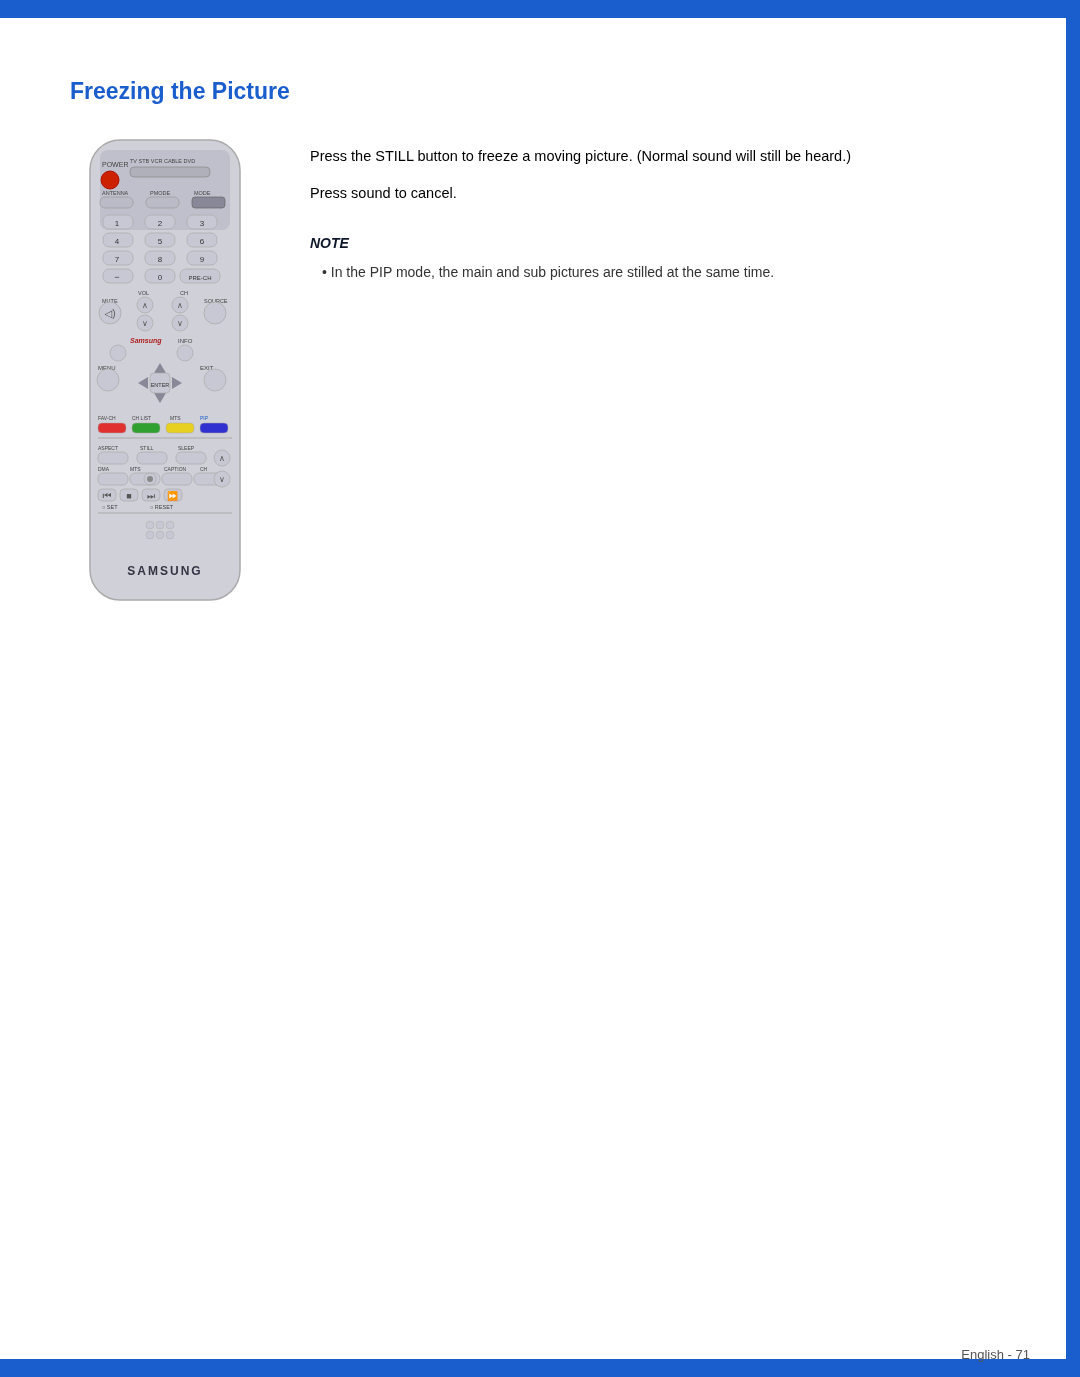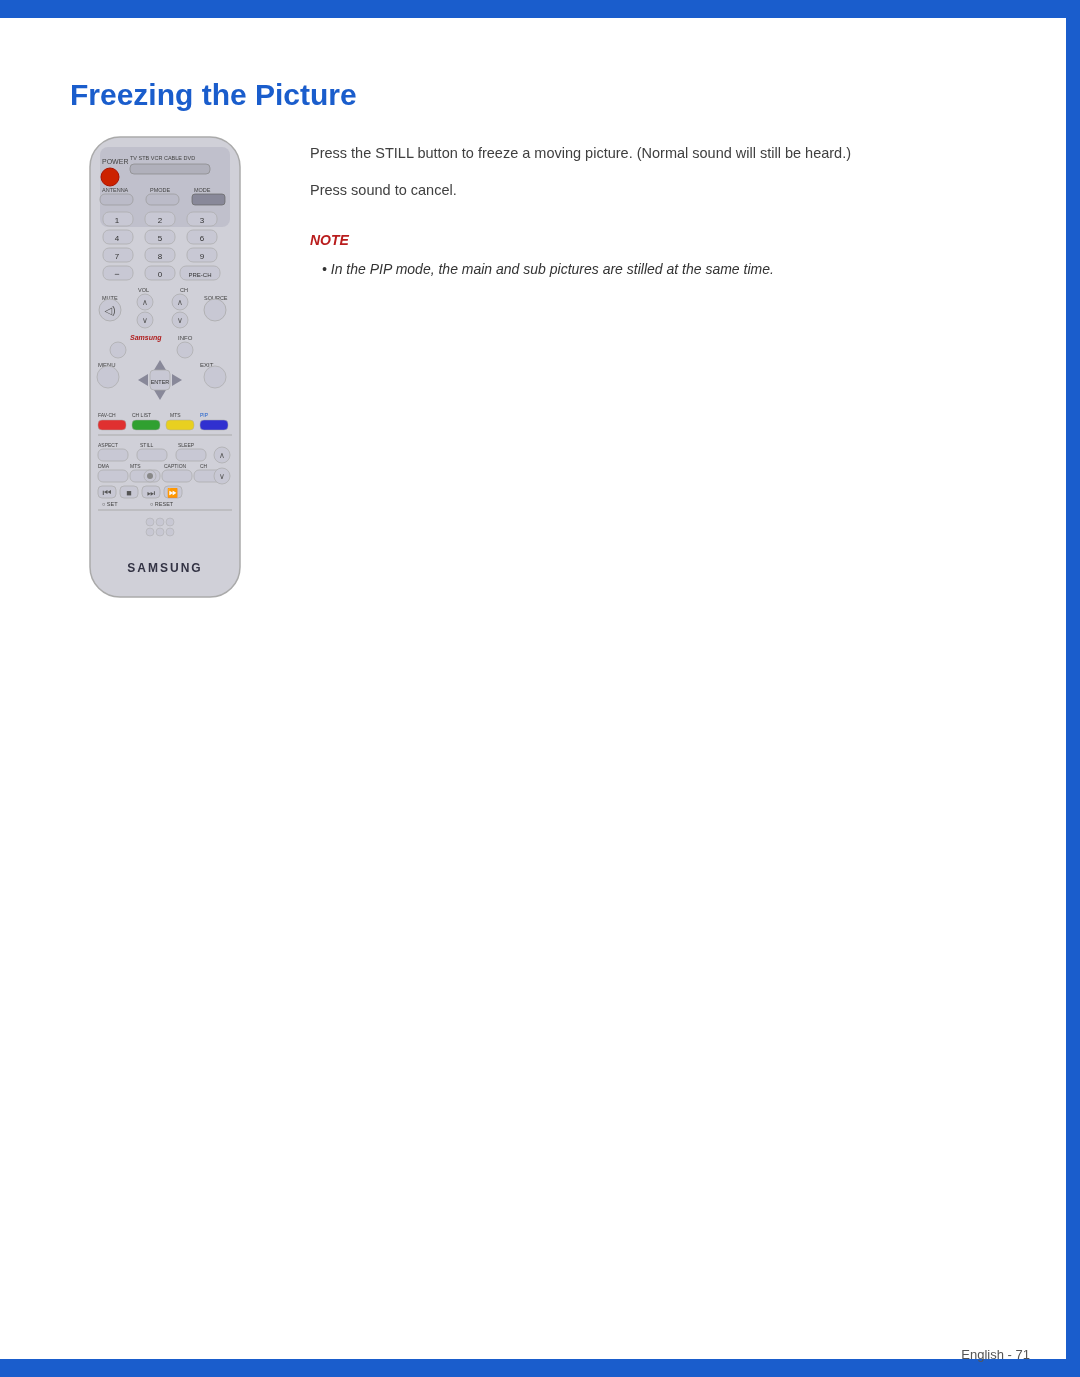--- a/index.html
+++ b/index.html
@@ -43,23 +43,23 @@
       top: 18px;
       left: 0;
       right: 14px;
       bottom: 18px;
       padding: 60px 70px 50px 70px;
     }
 
     
     .section-title {
       color: #1a5dcc;
-      font-size: 30px;
+      font-size: 23px;
       font-weight: bold;
-      margin-bottom: 20px;
+      margin-bottom: 30px;
     }
 
     
     .body-area {
       display: flex;
       flex-direction: row;
       align-items: flex-start;
       gap: 40px;
     }
 
@@ -71,39 +71,38 @@
 
     
     .text-content {
       flex: 1;
       padding-top: 10px;
     }
 
     .text-content p {
       font-size: 14.5px;
       line-height: 1.6;
-      color: #404040;
+      color: #000000;
       margin-bottom: 14px;
     }
 
     .note-section {
       margin-top: 30px;
     }
 
     .note-title {
       font-size: 14px;
       font-weight: bold;
       font-style: italic;
-      color: #b91c1c;
+      color: #0f172a;
       margin-bottom: 10px;
     }
 
     .note-text {
       font-size: 14px;
-      font-style: italic;
       color: #333;
       line-height: 1.6;
       padding-left: 12px;
     }
 
     .note-text::before {
       content: "• ";
     }
 
     

